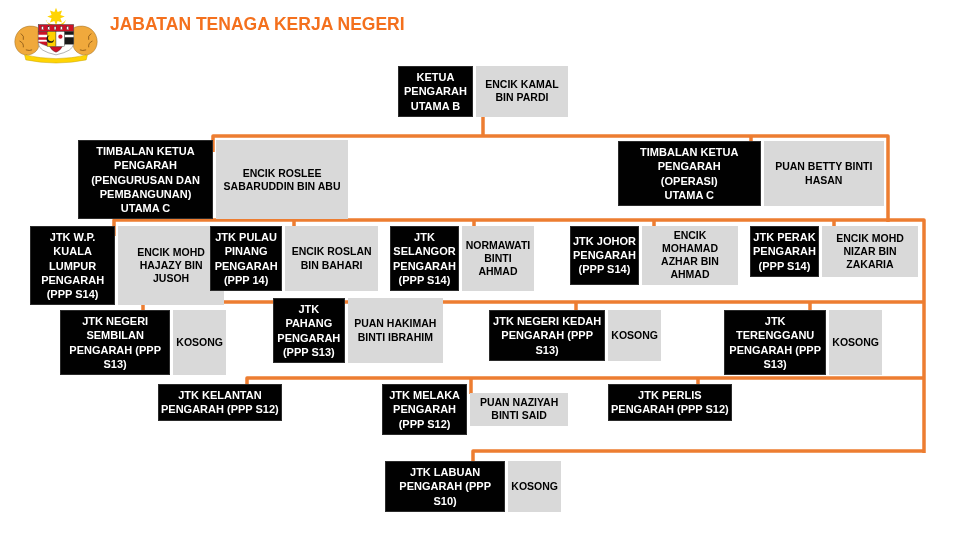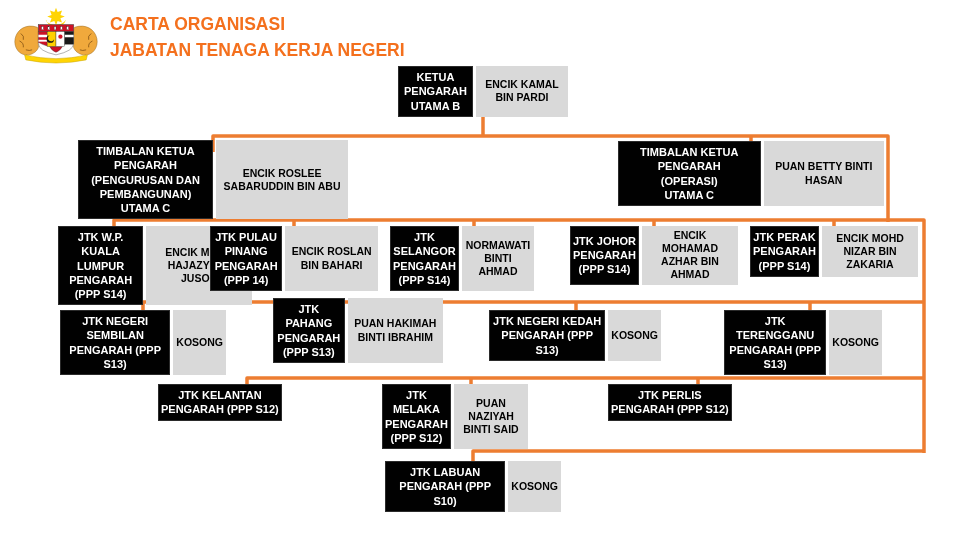--- a/index.html
+++ b/index.html
@@ -75,21 +75,20 @@
         <rect x="70" y="39" width="14" height="24" fill="#fff"></rect>
         <circle cx="77" cy="47" r="3.4" fill="#CE1126" stroke="none"></circle>
         <rect x="84" y="39" width="14" height="20" fill="#1a1a1a"></rect>
         <path d="M84,44 H98 V48 H84 Z" fill="#fff" stroke="none"></path>
         <path d="M60,63 H80 Q76,70 70,72 Q64,70 60,63 Z" fill="#CE1126"></path>
       </g>
 
       <path d="M20,76 Q70,88 120,76 L118,84 Q70,94 22,84 Z" fill="#FFD404" stroke="#C8A200" stroke-width="0.8"></path>
     </svg>
     <div class="hdr-title">
-      <div>CARTA ORGANISASI</div>
       <div>JABATAN TENAGA KERJA NEGERI</div>
     </div>
   </div>
 
   <div class="node" style="left:398px;top:66px;width:170px;">
     <div class="box-title" style="min-height:27px;">KETUA PENGARAH
 UTAMA B</div>
     <div class="box-name">ENCIK KAMAL BIN PARDI</div>
   </div>
 
@@ -99,21 +98,21 @@
 UTAMA C</div>
     <div class="box-name">ENCIK ROSLEE SABARUDDIN BIN ABU</div>
   </div>
   <div class="node" style="left:618px;top:141px;width:266px;">
     <div class="box-title">TIMBALAN KETUA PENGARAH
 (OPERASI)
 UTAMA C</div>
     <div class="box-name">PUAN BETTY BINTI HASAN</div>
   </div>
 
-  <div class="node" style="left:30px;top:226px;width:194px;margin-left:28px;">
+  <div class="node" style="left:30px;top:226px;width:194px;">
     <div class="box-title">JTK W.P. KUALA LUMPUR
 PENGARAH (PPP S14)</div>
     <div class="box-name">ENCIK MOHD HAJAZY BIN JUSOH</div>
   </div>
   <div class="node" style="left:210px;top:226px;width:168px;">
     <div class="box-title">JTK PULAU PINANG
 PENGARAH (PPP 14)</div>
     <div class="box-name">ENCIK ROSLAN BIN BAHARI</div>
   </div>
   <div class="node" style="left:390px;top:226px;width:144px;border-radius:12px;">
@@ -150,21 +149,21 @@
   <div class="node" style="left:724px;top:310px;width:158px;">
     <div class="box-title">JTK TERENGGANU
 PENGARAH (PPP S13)</div>
     <div class="box-name">KOSONG</div>
   </div>
 
   <div class="node" style="left:158px;top:384px;width:178px;">
     <div class="box-title">JTK KELANTAN
 PENGARAH (PPP S12)</div>
   </div>
-  <div class="node" style="left:382px;top:384px;width:146px;">
+  <div class="node" style="left:382px;top:384px;width:186px;align-items:center;">
     <div class="box-title">JTK MELAKA
 PENGARAH (PPP S12)</div>
     <div class="box-name">PUAN NAZIYAH BINTI SAID</div>
   </div>
   <div class="node" style="left:608px;top:384px;width:178px;">
     <div class="box-title">JTK PERLIS
 PENGARAH (PPP S12)</div>
   </div>
 
   <div class="node" style="left:385px;top:461px;width:176px;">

